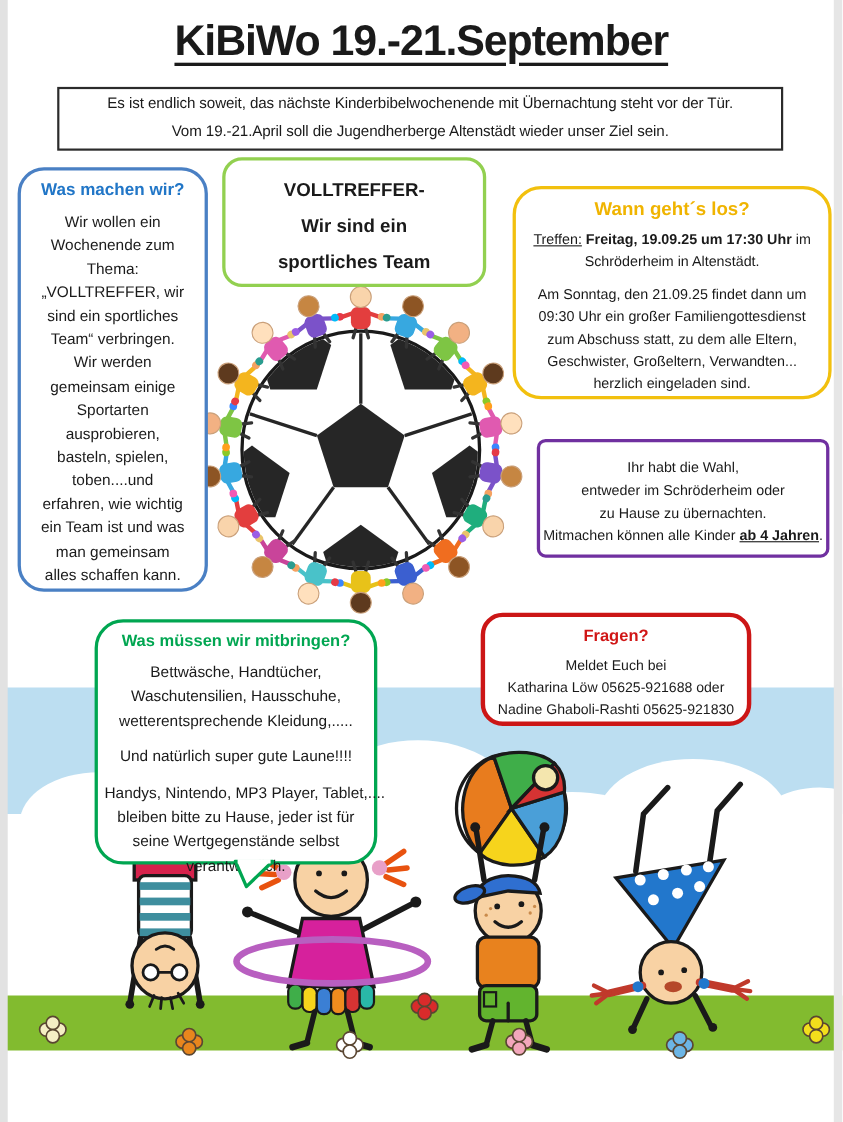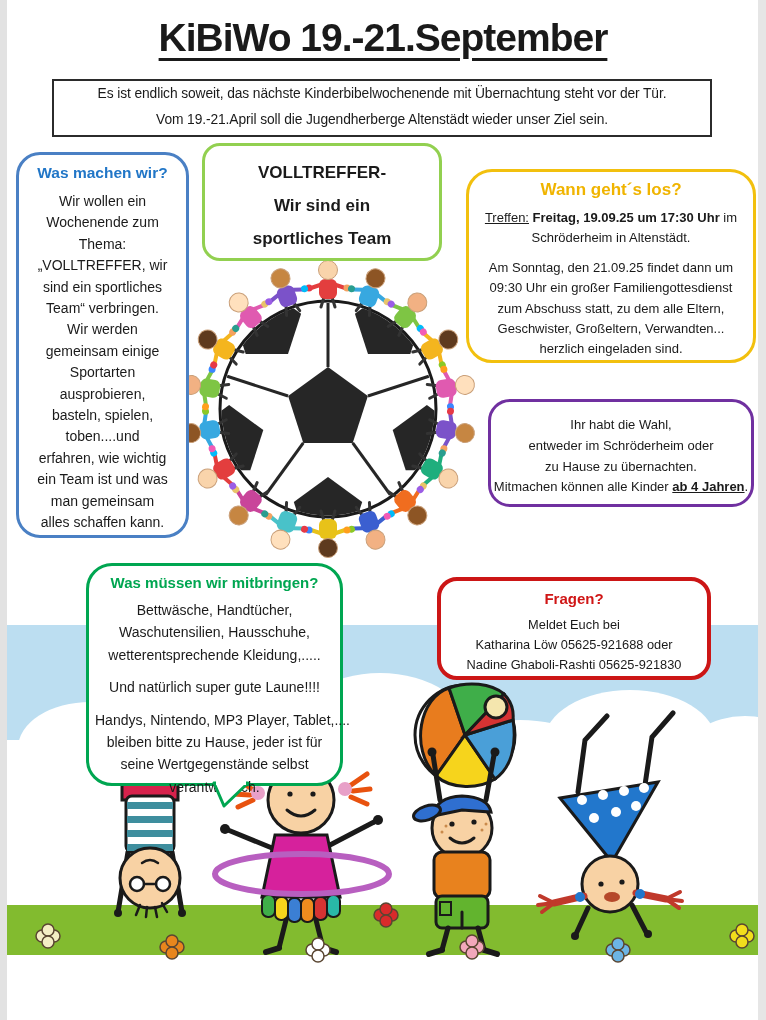--- a/index.html
+++ b/index.html
@@ -30,30 +30,30 @@
   .motto-box .ln{font-size:17px;font-weight:700;line-height:1.95;}
 
   .when-box{left:466px;top:169px;width:290px;height:194px;border:3px solid #f2c00e;border-radius:26px;padding:8px 10px;}
   .when-box .hd{color:#f0b400;font-size:17px;margin-bottom:8px;}
   .when-box .ln{font-size:13px;line-height:1.55;}
   .gap{height:10px;}
   .u{text-decoration:underline;}
   .b{font-weight:700;}
   .bu{font-weight:700;text-decoration:underline;}
 
-  .choice-box{left:488px;top:399px;width:266px;height:108px;border:3.5px solid #7030a0;border-radius:22px;
+  .choice-box{left:488px;top:399px;width:266px;height:108px;border:3.5px solid #7030a0;border-radius:8px;
               padding-top:13px;}
   .choice-box .ln{font-size:13px;line-height:1.6;}
 
   .bring-box{left:50px;top:563px;width:257px;height:223px;border:3px solid #00a651;border-radius:26px;padding:8px 6px;margin-left:36px;}
   .bring-box .hd{color:#00a651;font-size:15px;margin-bottom:8px;}
   .bring-box .ln{font-size:14px;line-height:1.6;}
   .bring-tail{position:absolute;left:212px;top:781px;z-index:3;}
 
-  .questions-box{left:437px;top:557px;width:274px;height:103px;border:4px solid #cc1616;border-radius:20px;padding-top:9px;margin-top:20px;}
+  .questions-box{left:437px;top:557px;width:246px;height:103px;border:4px solid #cc1616;border-radius:20px;padding-top:9px;}
   .questions-box .hd{color:#d01616;font-size:15px;margin-bottom:8px;}
   .questions-box .ln{font-size:12.8px;line-height:1.55;}
 
   .ball-art{position:absolute;left:170px;top:260px;z-index:2;}
   .bottom-scene{position:absolute;left:0;top:620px;z-index:1;}
 </style>
 </head>
 <body>
 
 <div class="page">

